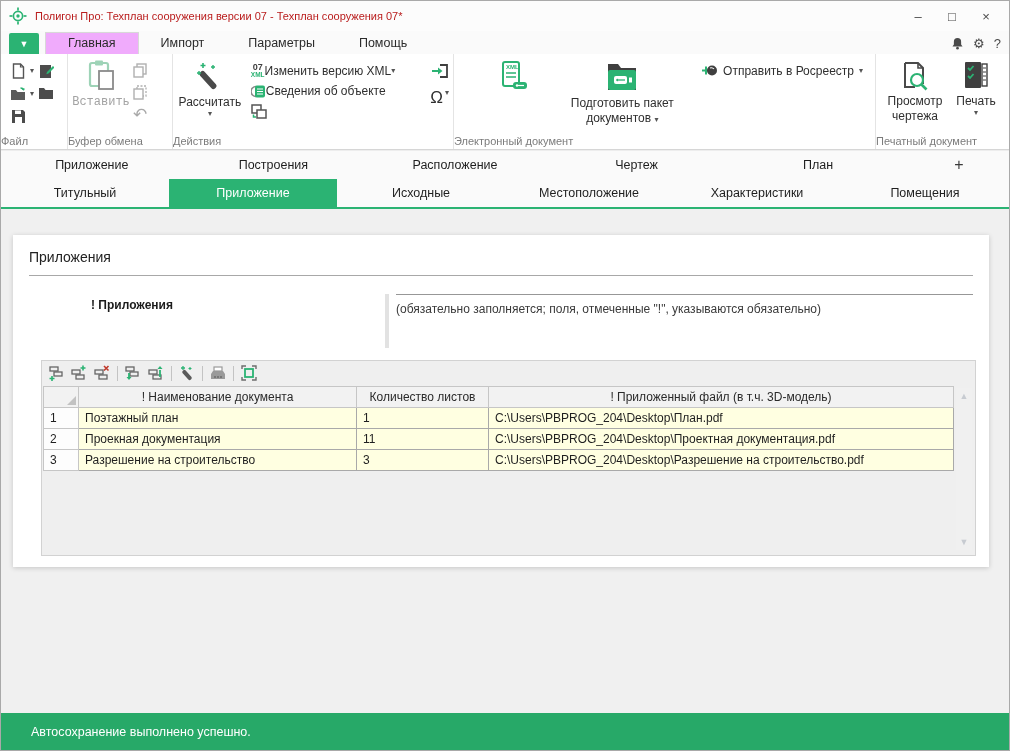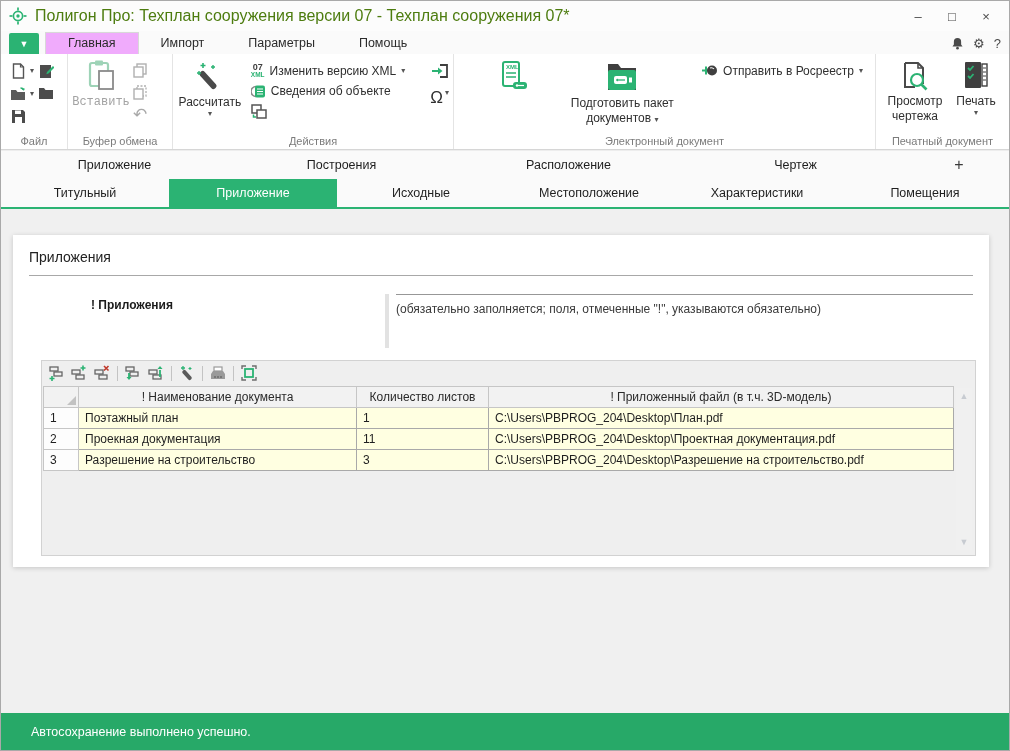--- a/index.html
+++ b/index.html
@@ -2,53 +2,53 @@
 <html><head>
 <meta charset="utf-8">
 <style>
   * { margin:0; padding:0; box-sizing:border-box; }
   html,body { width:1010px; height:751px; overflow:hidden; font-family:"Liberation Sans", sans-serif; }
   .window { width:1010px; height:751px; border:1px solid #a9a9a9; background:#f0f0f0; position:relative; }
 
   
   .titlebar { height:30px; background:#fcfcfc; display:flex; align-items:center; padding:0 8px; }
   .app-icon { width:18px; height:18px; margin-right:8px; flex:0 0 auto; }
-  .title-text { font-size:16px; color:#4d7c0f; flex:1; white-space:nowrap; overflow:hidden; }
+  .title-text { font-size:11px; color:#b91c1c; flex:1; white-space:nowrap; overflow:hidden; }
   .win-btns { display:flex; gap:4px; }
   .win-btn { width:30px; height:22px; display:flex; align-items:center; justify-content:center;
              color:#4a4a4a; font-size:13px; cursor:default; }
 
   
   .tabstrip { height:23px; background:#fafafa; display:flex; align-items:flex-end; padding:0 8px 0 8px; }
   .menu-btn { width:30px; height:21px; background:#2bb373; color:#fff; display:flex; align-items:center;
               justify-content:center; font-size:9px; border-radius:2px 2px 0 0; margin-right:6px; }
   .rtab { padding:3px 22px 4px 22px; font-size:12.5px; color:#2b2b2b; }
   .rtab.active { background:#f0abfc; border:1px solid #d8d8d8; border-bottom:none; }
   .tabstrip-right { margin-left:auto; display:flex; align-items:center; gap:9px; padding-bottom:3px; color:#4a4a4a; }
   .tabstrip-right .glyph { font-size:13px; }
 
   
   .ribbon { height:96px; background:#fff; border-bottom:1px solid #d6d6d6; display:flex; }
   .rgroup { position:relative; border-right:1px solid #e4e4e4; padding:5px 4px 16px 4px; }
-  .rgroup-label { position:absolute; bottom:2px; left:0; right:0; text-align:center; font-size:11px; color:#7b7b7b; white-space:nowrap; }
+  .rgroup-label { position:absolute; bottom:2px; left:0; right:0; font-size:11px; color:#7b7b7b; white-space:nowrap; }
   .caret { font-size:8px; color:#555; line-height:1; }
   .bigbtn { display:flex; flex-direction:column; align-items:center; color:#2f2f2f; font-size:12px; }
   .bigbtn .btn-label { text-align:center; line-height:1.25; margin-top:2px; }
   .disabled-label { color:#a3a3a3;font-family:Liberation Mono, monospace; }
 
   .file-grid { display:grid; grid-template-columns:18px 10px 18px; grid-auto-rows:23px; align-items:center; justify-items:center; padding-left:4px; }
 
   .clip-row { display:flex; }
   .paste-btn { width:58px; }
   .clip-side { display:flex; flex-direction:column; justify-content:flex-start; gap:3px; padding-top:2px; }
 
   .act-row { display:flex; gap:8px; }
   .calc-btn { width:66px; padding-top:2px; }
   .act-mid { display:flex; flex-direction:column; gap:5px; padding-top:4px; width:172px; }
-  .act-line { display:flex; align-items:center; gap:5px; font-size:12px; color:#2f2f2f; white-space:nowrap; }
+  .act-line { display:flex; align-items:center; font-size:12px; color:#2f2f2f; white-space:nowrap; }
   .xml-badge { display:flex; flex-direction:column; align-items:center; line-height:1; }
   .xml-badge .b1 { font-size:9px; font-weight:bold; color:#3f3f3f; }
   .xml-badge .b2 { font-size:6.5px; font-weight:bold; color:#2bb373; }
   .act-side { display:flex; flex-direction:column; gap:10px; padding-top:4px; align-items:center; }
   .omega-row { display:flex; align-items:flex-start; gap:2px; font-size:17px; color:#2f2f2f; line-height:1; }
 
   .edoc-row { display:flex; }
   .edoc-btn { width:118px; padding-top:1px; }
   .send-row { display:flex; align-items:center; gap:5px; font-size:12px; color:#2f2f2f; margin:4px 8px 0 24px; white-space:nowrap; }
 
@@ -342,20 +342,21 @@
       <div class="rgroup-label">Печатный документ</div>
     </div>
   </div>
 
   <div class="doctabs">
     <div class="dt-row">
       <span class="dt">Приложение</span>
       <span class="dt">Построения</span>
       <span class="dt">Расположение</span>
       <span class="dt">Чертеж</span>
+      <span class="dt">План</span>
       <span class="dt plus">+</span>
     </div>
     <div class="dt-row">
       <span class="dt">Титульный</span>
       <span class="dt active">Приложение</span>
       <span class="dt">Исходные</span>
       <span class="dt">Местоположение</span>
       <span class="dt">Характеристики</span>
       <span class="dt">Помещения</span>
     </div>

